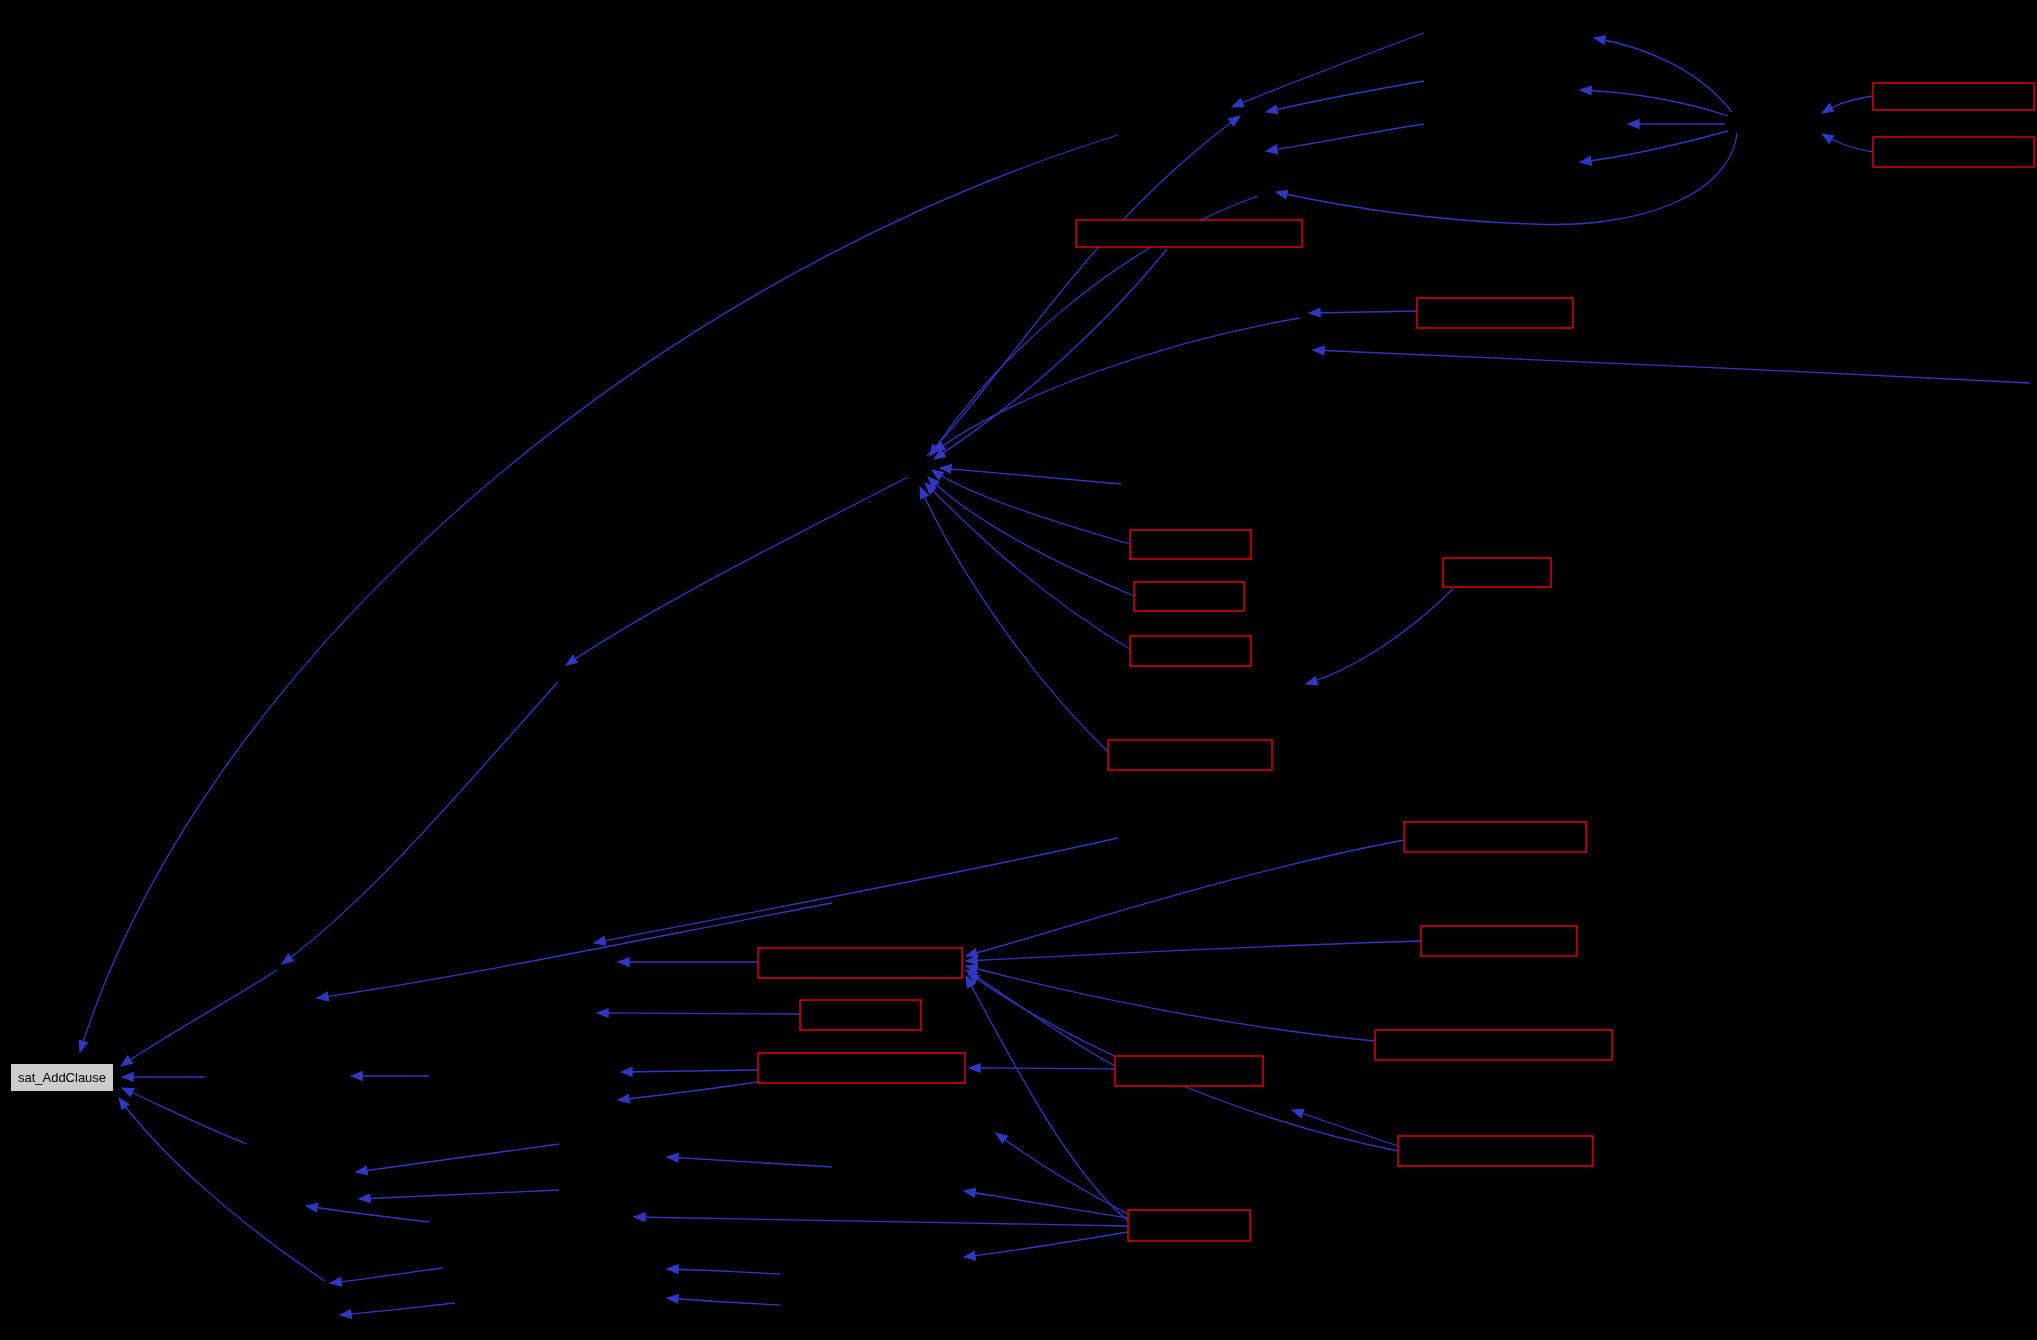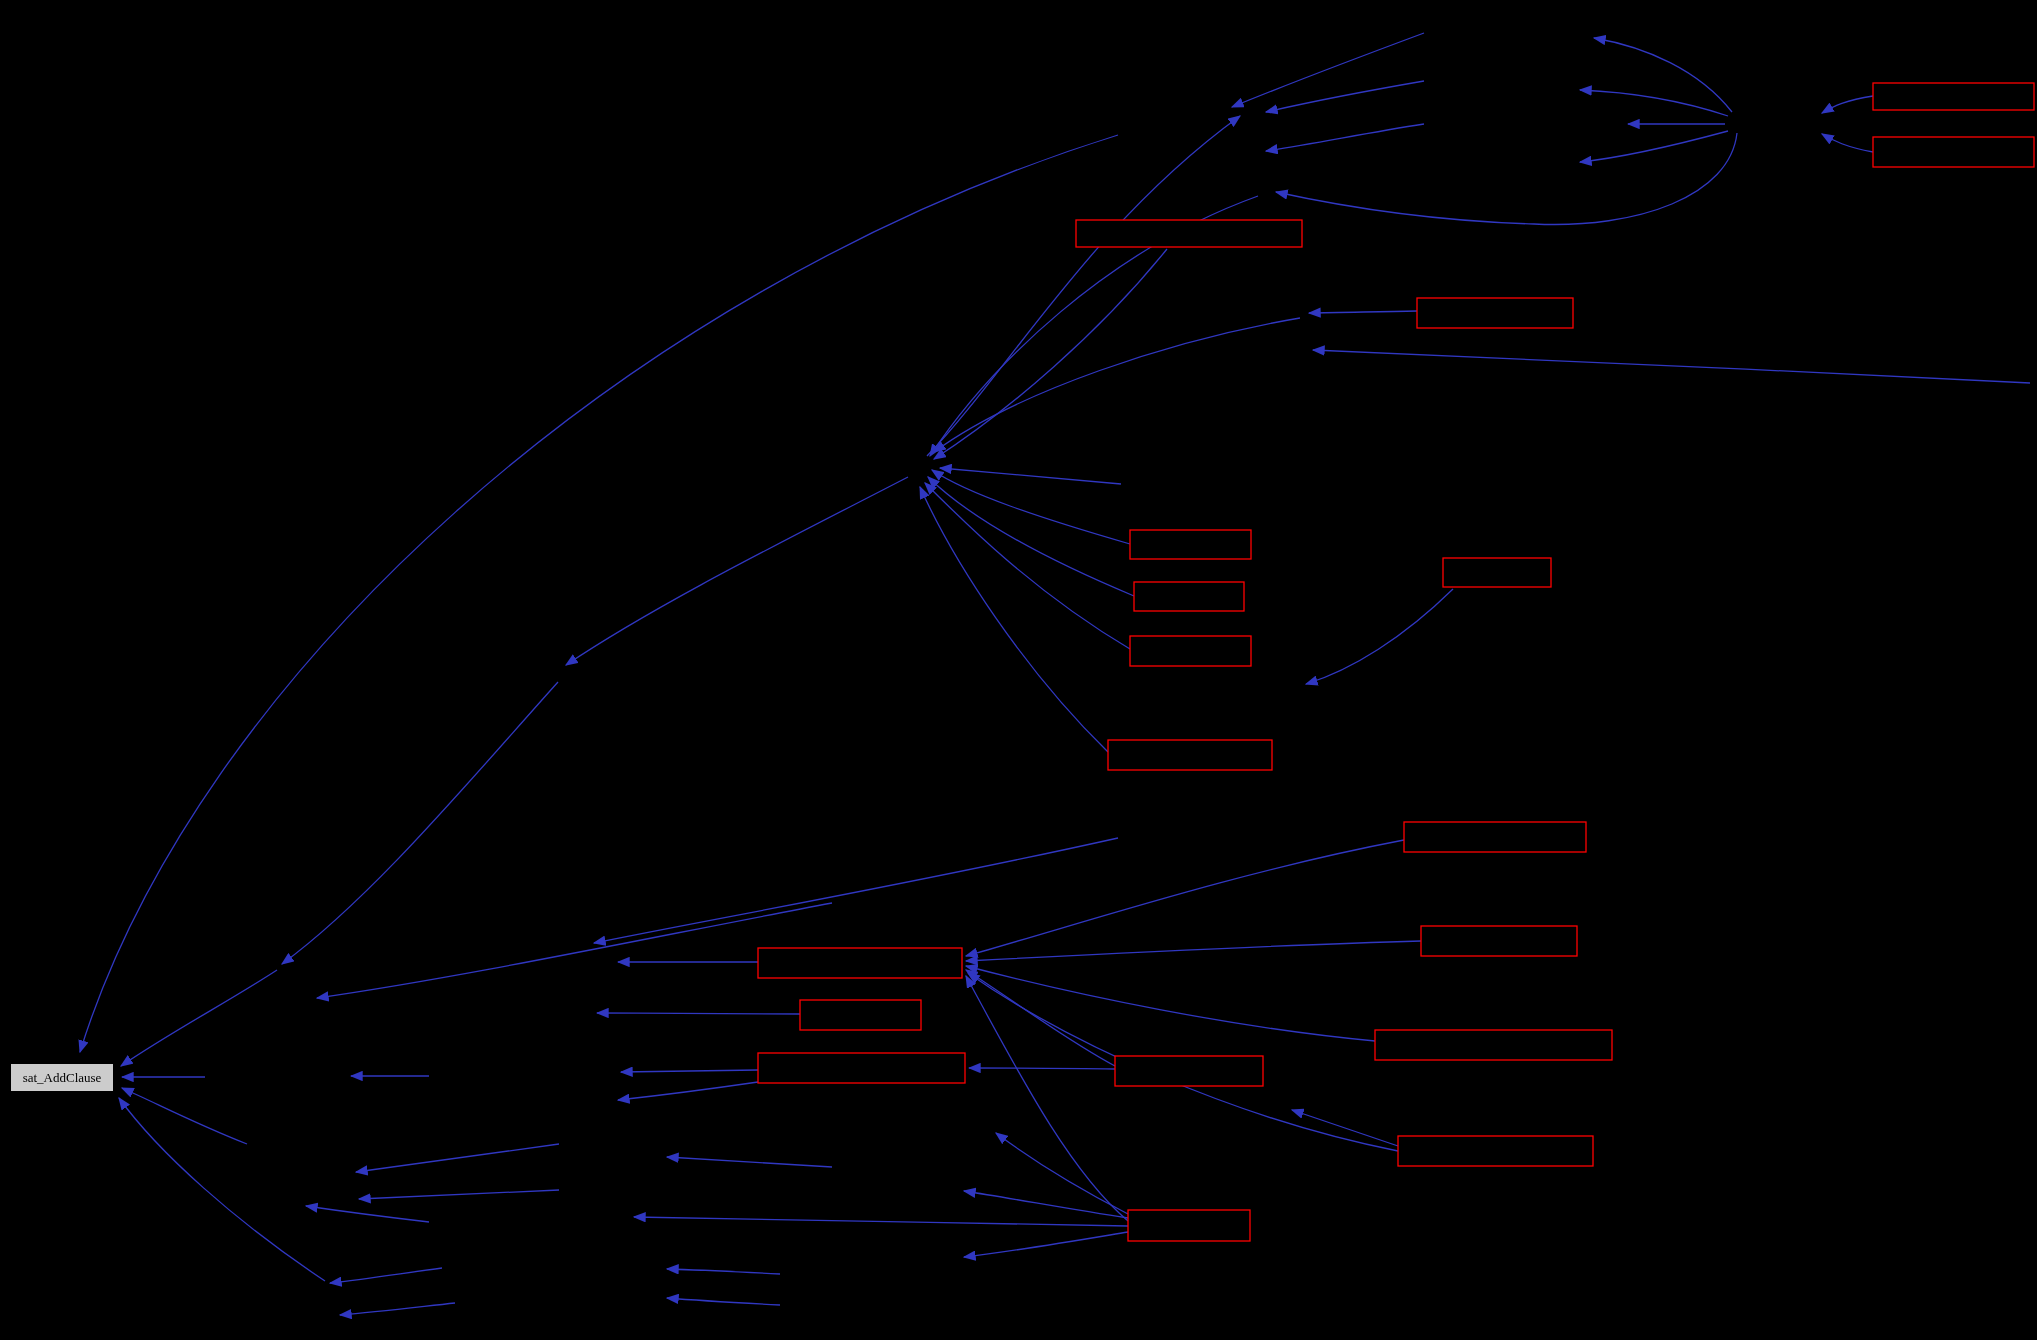--- a/index.html
+++ b/index.html
@@ -119,14 +119,14 @@
         <rect x="758" y="948" width="204" height="30" fill="#000000" stroke="#ff0000" stroke-width="1.3"></rect>
         <rect x="800" y="1000" width="121" height="30" fill="#000000" stroke="#ff0000" stroke-width="1.3"></rect>
         <rect x="1375" y="1030" width="237" height="30" fill="#000000" stroke="#ff0000" stroke-width="1.3"></rect>
         <rect x="758" y="1053" width="207" height="30" fill="#000000" stroke="#ff0000" stroke-width="1.3"></rect>
         <rect x="1115" y="1056" width="148" height="30" fill="#000000" stroke="#ff0000" stroke-width="1.3"></rect>
         <rect x="1398" y="1136" width="195" height="30" fill="#000000" stroke="#ff0000" stroke-width="1.3"></rect>
         <rect x="1128" y="1210" width="122" height="31" fill="#000000" stroke="#ff0000" stroke-width="1.3"></rect>
       </g>
   </svg>
 
-  <div class="focus-node" id="focus-node" style="left: 10px; top: 1063px; width: 104px; height: 29px; background: rgb(204, 204, 204); color: rgb(0, 0, 0); font-family: Liberation Serif, serif;">sat_AddClause</div>
+  <div class="focus-node" id="focus-node" style="left: 10px; top: 1063px; width: 104px; height: 29px; background: rgb(204, 204, 204); color: rgb(0, 0, 0);">sat_AddClause</div>
 </div>
 
 </body></html>

